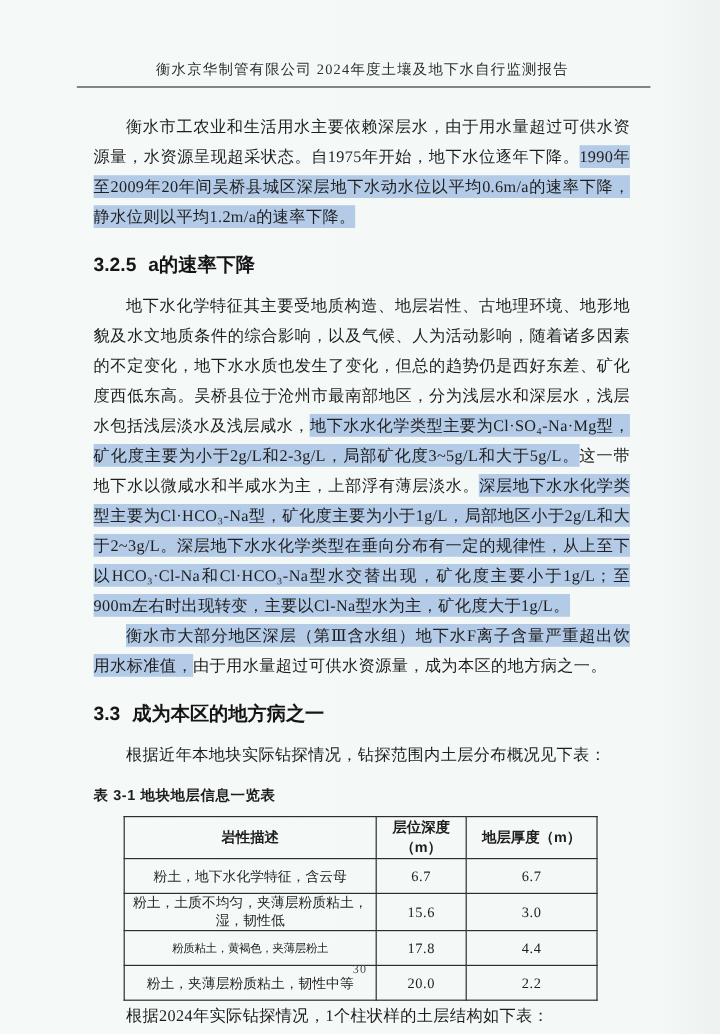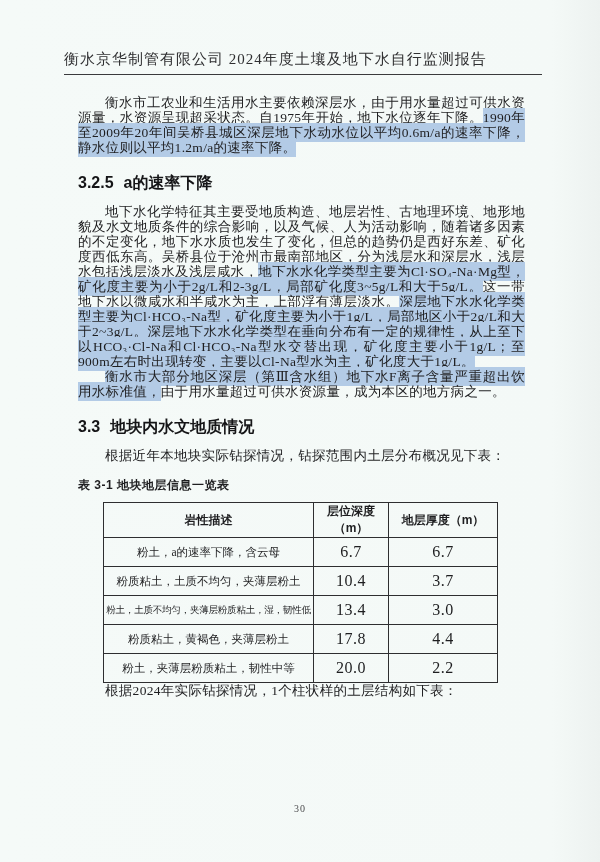--- a/index.html
+++ b/index.html
@@ -13,37 +13,37 @@
     font-family:"Liberation Serif","DejaVu Serif",serif;
     color:var(--text);
     position:relative;
   }
   .page{
     position:absolute;inset:0;
     background:linear-gradient(90deg,#f5faf8 0%,#f4f9f7 92%,#edf2f0 100%);
   }
   .doc-header{
     margin:50px 60px 0 64px;
-    text-align:left;
-    font-size:15px;
+    text-align:center;
+    font-size:12px;
     letter-spacing:1px;
     color:#2f2f31;
   }
   .doc-header-rule{
     margin:5px 58px 0 64px;
     border:0;border-top:1.6px solid #3a3a3c;
     height:0;
   }
   .content{
     margin:0 75px 0 78px;
     width:447px;
   }
   p.body{
     font-size:13.5px;
-    line-height:15px;
+    line-height:25px;
     text-align:justify;
     text-indent:2em;
     margin:0;
     letter-spacing:0.3px;
   }
   p.first{margin-top:20px;}
   .hl{background:var(--hl-color);padding:2px 0;box-decoration-break:clone;-webkit-box-decoration-break:clone;}
   h2.sec{
     font-family:"Liberation Sans","DejaVu Sans",sans-serif;
     font-weight:700;color:#151517;
@@ -71,21 +71,21 @@
     vertical-align:middle;
     height:28px;
     padding:0 2px;
     overflow:hidden;
   }
   table.strata th{
     font-family:"Liberation Sans","DejaVu Sans",sans-serif;
     font-weight:700;font-size:12px;
   }
   table.strata td{font-size:11.5px;}
-  table.strata td.num{font-size:16px;letter-spacing:0.5px;}
+  table.strata td.num{font-size:12px;letter-spacing:0.5px;}
   table.strata col.c1{width:210px;}
   table.strata col.c2{width:75px;}
   table.strata col.c3{width:109px;}
   table.strata tbody tr:nth-child(3) td.desc{font-size:9.6px;letter-spacing:-0.3px;}
   .closing{margin-top:11px;}
   .page-number{
     position:absolute;
     left:0;right:0;
     top:803px;
     text-align:center;
@@ -108,21 +108,21 @@
 
     <h2 class="sec">
       <span class="sec-num">3.2.5</span><span>a的速率下降</span>
     </h2>
 
     <p class="body"><span>地下水化学特征其主要受地质构造、地层岩性、古地理环境、地形地貌及水文地质条件的综合影响，以及气候、人为活动影响，随着诸多因素的不定变化，地下水水质也发生了变化，但总的趋势仍是西好东差、矿化度西低东高。吴桥县位于沧州市最南部地区，分为浅层水和深层水，浅层水包括浅层淡水及浅层咸水，</span><span class="hl">地下水水化学类型主要为Cl·SO₄-Na·Mg型，矿化度主要为小于2g/L和2-3g/L，局部矿化度3~5g/L和大于5g/L。</span><span>这一带地下水以微咸水和半咸水为主，上部浮有薄层淡水。</span><span class="hl">深层地下水水化学类型主要为Cl·HCO₃-Na型，矿化度主要为小于1g/L，局部地区小于2g/L和大于2~3g/L。深层地下水水化学类型在垂向分布有一定的规律性，从上至下以HCO₃·Cl-Na和Cl·HCO₃-Na型水交替出现，矿化度主要小于1g/L；至900m左右时出现转变，主要以Cl-Na型水为主，矿化度大于1g/L。</span></p>
 
     <p class="body"><span class="hl">衡水市大部分地区深层（第Ⅲ含水组）地下水F离子含量严重超出饮用水标准值，</span><span>由于用水量超过可供水资源量，成为本区的地方病之一。</span></p>
 
     <h2 class="sec">
-      <span class="sec-num">3.3</span><span>地块内水文地质情况</span>
+      <span class="sec-num">3.3</span><span>成为本区的地方病之一</span>
     </h2>
 
     <p class="body">根据近年本地块实际钻探情况，钻探范围内土层分布概况见下表：</p>
 
     <div class="tbl-caption">表 3-1 地块地层信息一览表</div>
 
     <table class="strata">
       <colgroup>
           <col class="c1">
           <col class="c2">
@@ -130,32 +130,27 @@
         </colgroup>
       <thead>
         <tr>
           <th>岩性描述</th>
           <th>层位深度（m）</th>
           <th>地层厚度（m）</th>
         </tr>
       </thead>
       <tbody>
         <tr>
-          <td class="desc">粉土，a的速率下降，含云母</td>
+          <td class="desc">粉土，地下水化学特征，含云母</td>
           <td class="num">6.7</td>
           <td class="num">6.7</td>
         </tr>
         <tr>
-          <td class="desc">粉质粘土，土质不均匀，夹薄层粉土</td>
-          <td class="num">10.4</td>
-          <td class="num">3.7</td>
-        </tr>
-        <tr>
           <td class="desc">粉土，土质不均匀，夹薄层粉质粘土，湿，韧性低</td>
-          <td class="num">13.4</td>
+          <td class="num">15.6</td>
           <td class="num">3.0</td>
         </tr>
         <tr>
           <td class="desc">粉质粘土，黄褐色，夹薄层粉土</td>
           <td class="num">17.8</td>
           <td class="num">4.4</td>
         </tr>
         <tr>
           <td class="desc">粉土，夹薄层粉质粘土，韧性中等</td>
           <td class="num">20.0</td>

